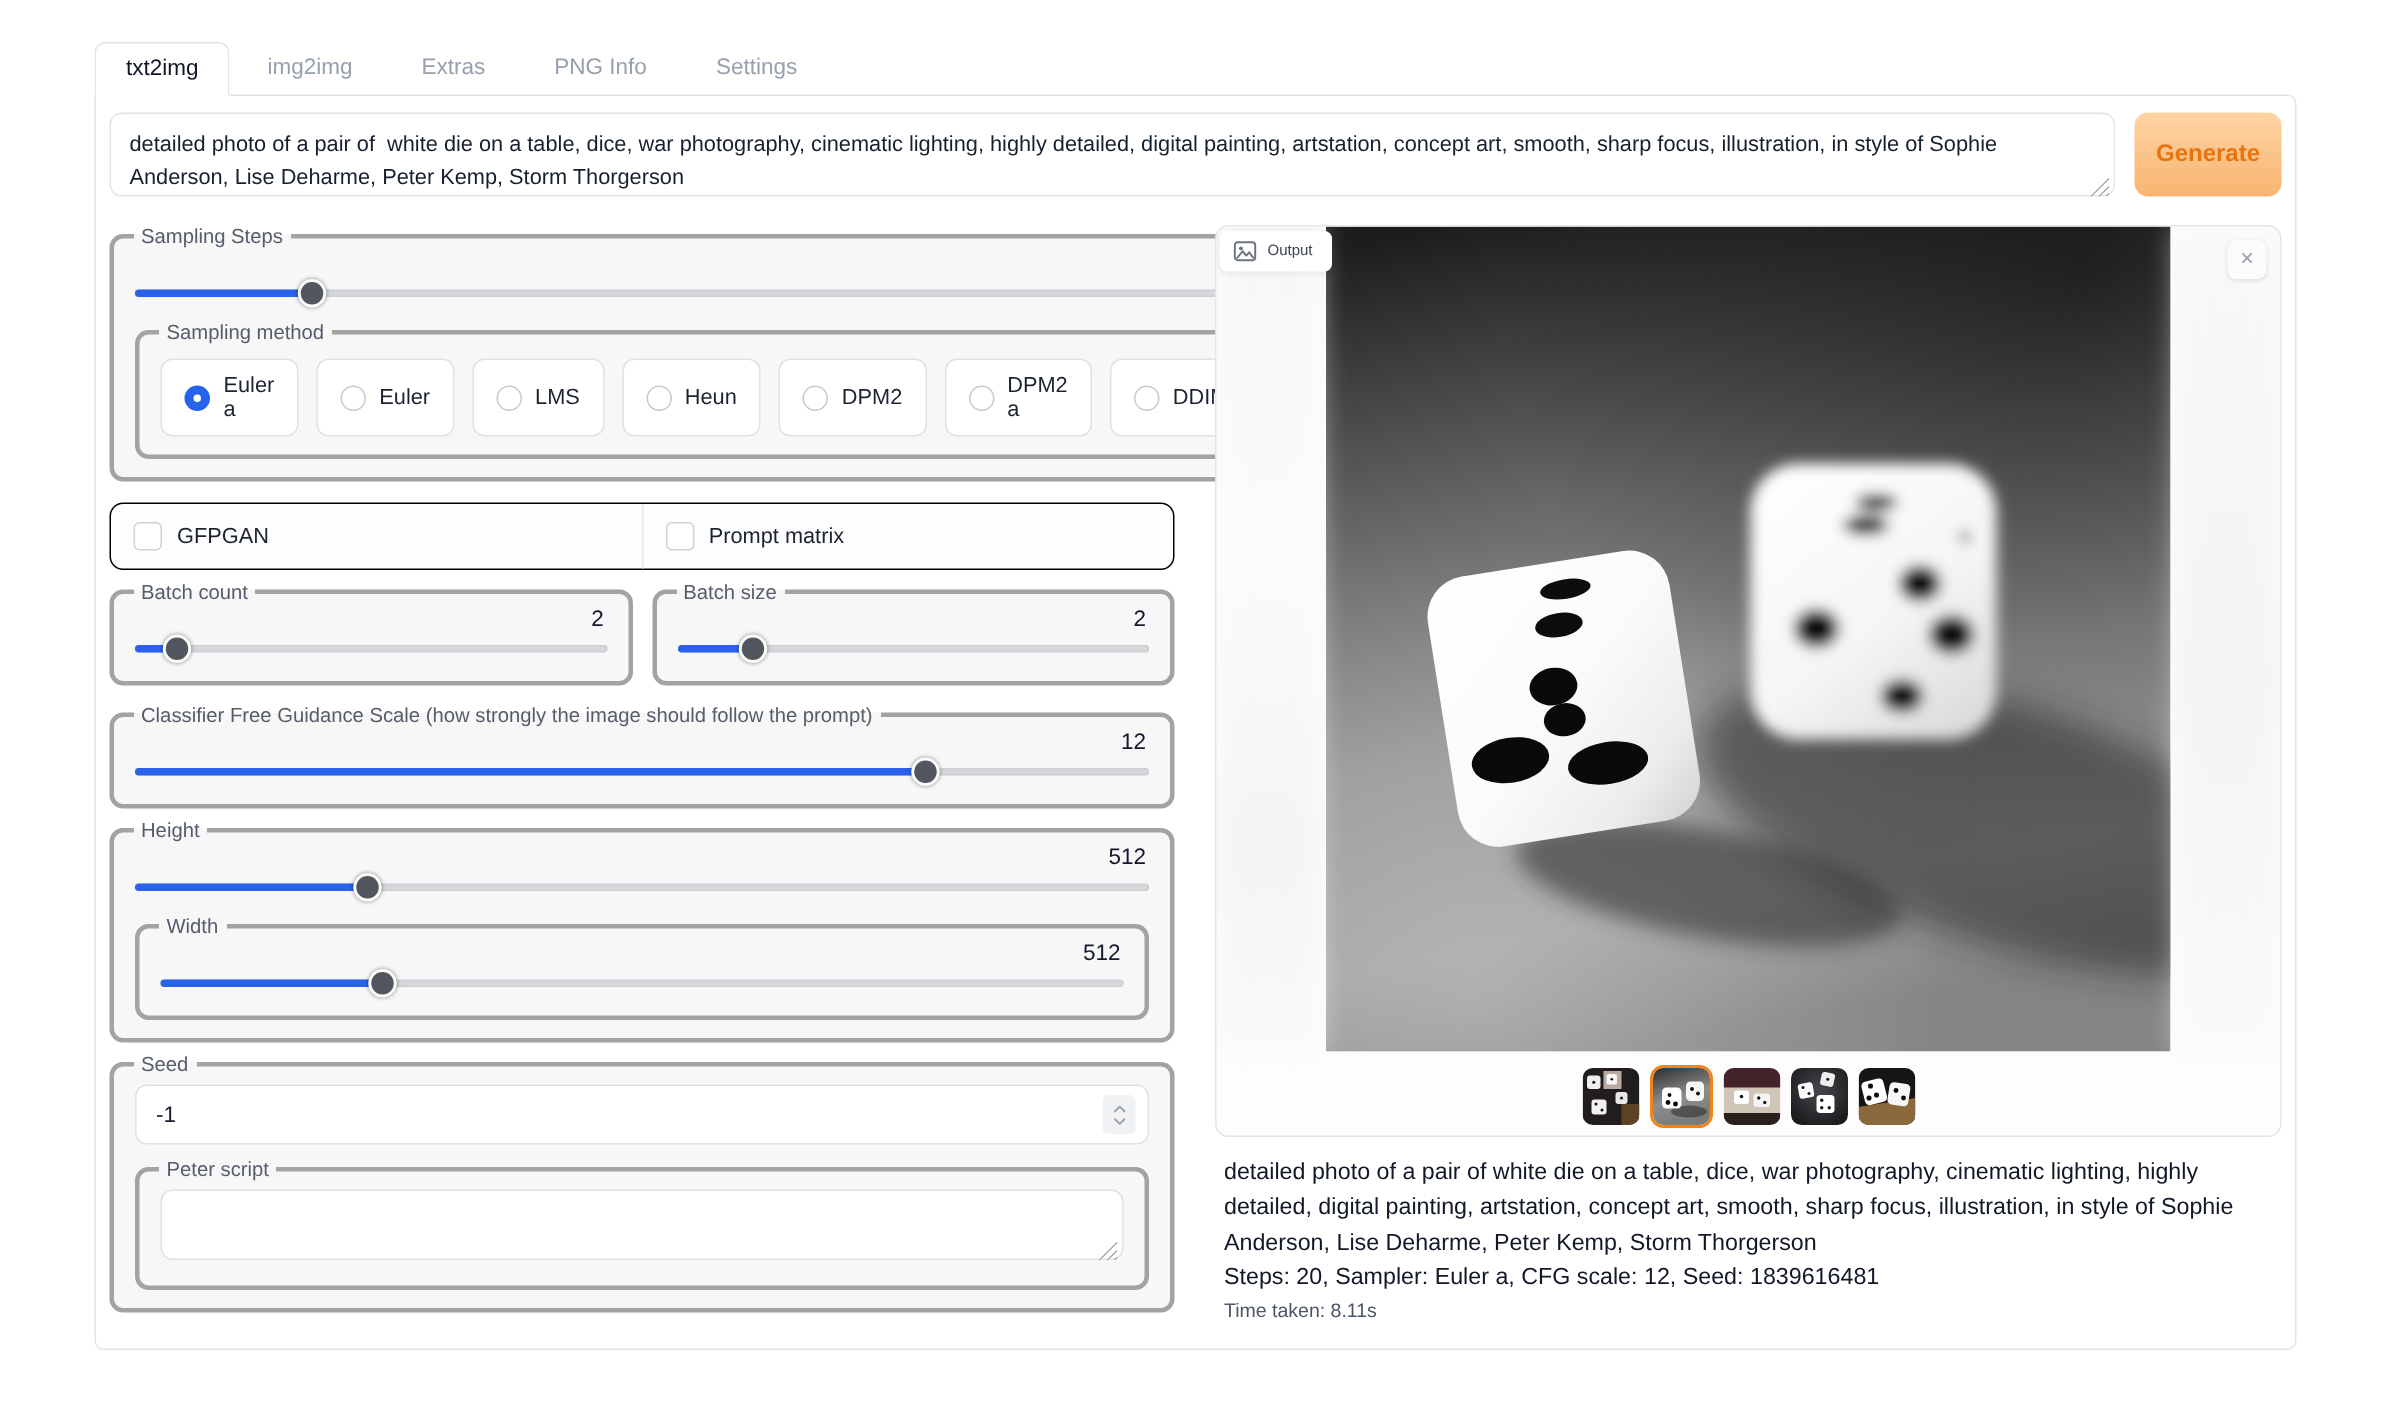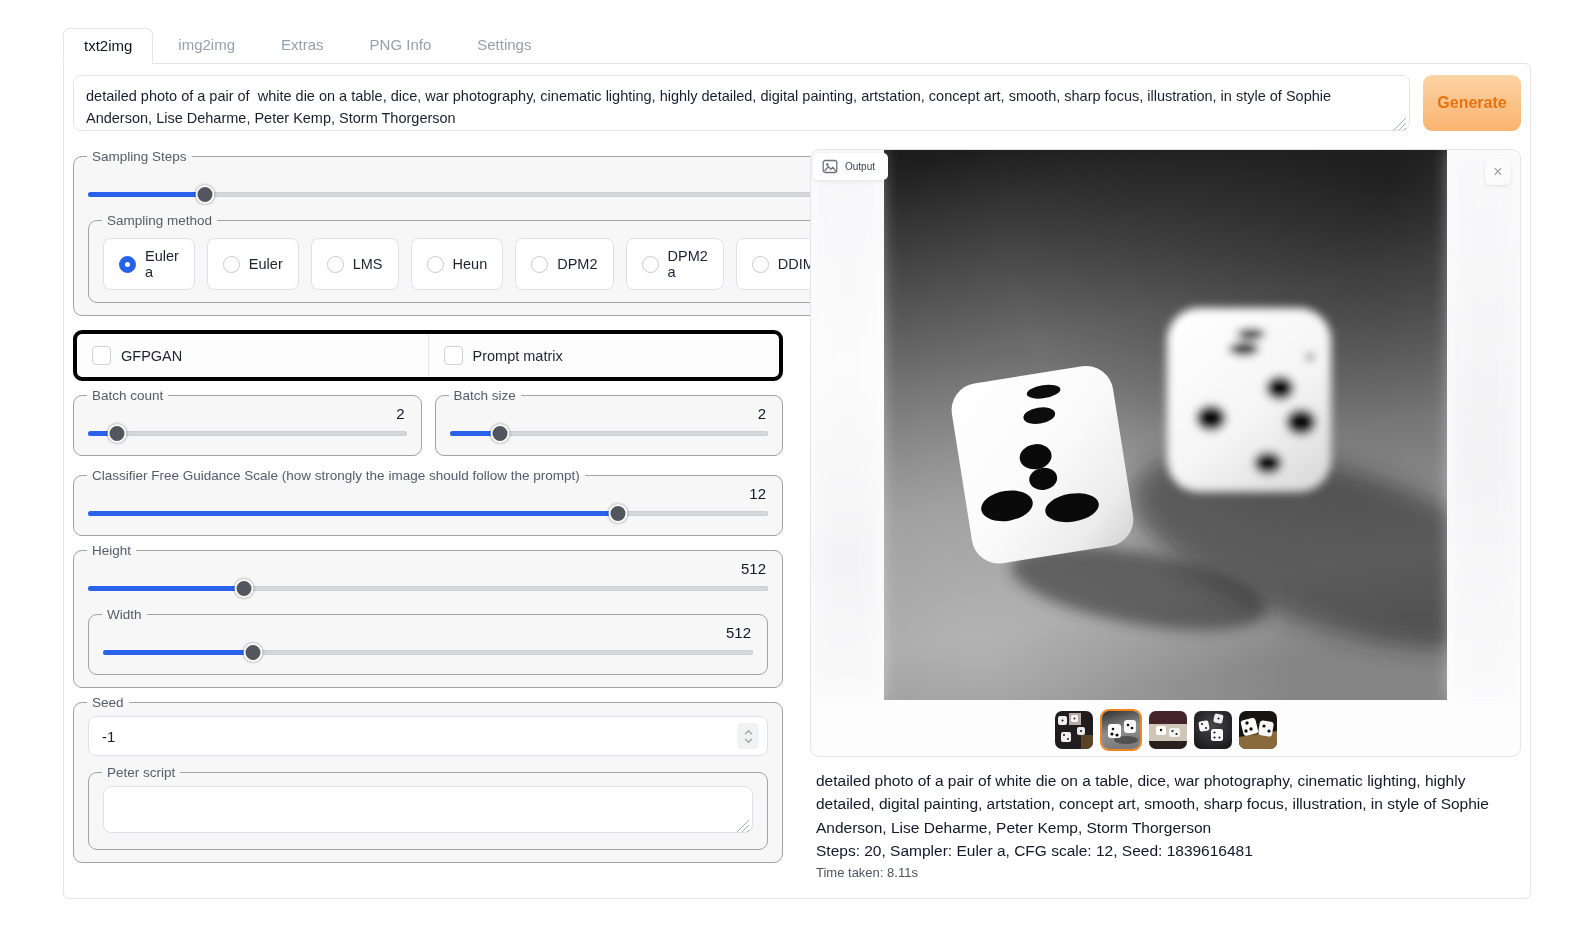--- a/index.html
+++ b/index.html
@@ -19,37 +19,37 @@
   .prompt-input { width:100%; height:56px; resize:none; border:1px solid #e2e4e8; border-radius:8px; padding:9px 26px 8px 12px; font-family:"Liberation Sans", sans-serif; font-size:14.5px; line-height:1.55; color:#17202e; outline:none; background:#fff; }
   .resize-corner { position:absolute; right:4px; bottom:5px; width:13px; height:13px; background:repeating-linear-gradient(135deg, transparent 0 2.5px, #a8acb4 2.5px 3.5px); clip-path:polygon(100% 0, 100% 100%, 0 100%); pointer-events:none; }
   .generate-btn { width:98px; height:56px; border:none; border-radius:9px; background:linear-gradient(180deg,#fdd3a4 0%,#f9b470 100%); color:#e8730f; font-family:"Liberation Sans", sans-serif; font-weight:700; font-size:16px; cursor:pointer; }
 
   
   .main-row { display:flex; margin-top:14px; }
   .left-col { width:710px; flex:none; display:flex; flex-direction:column; }
   .right-col { flex:1; margin-left:27px; }
 
   
-  fieldset { border:1px solid #a3a3a3; border-radius:9px; background:#f7f7f8; padding:2px 14px 12px; }
+  fieldset { border:3px solid #a3a3a3; border-radius:9px; background:#f7f7f8; padding:2px 14px 12px; }
   fieldset legend { font-size:13.5px; color:#565d6a; padding:0 5px; margin-left:-1px; }
   fieldset.inner { margin-top:9px; }
 
   .slider-value { text-align:right; font-size:15px; color:#13192a; padding-right:2px; margin-bottom:1px; }
   .slider { position:relative; height:20px; cursor:pointer; }
   .slider .track { position:absolute; left:0; right:0; top:8px; height:5px; background:#d5d7db; border-radius:3px; box-shadow:inset 0 0 0 1px #cdcfd4; }
   .slider .fill { position:absolute; left:0; top:8px; height:5px; background:#2a62eb; border-radius:3px; }
   .slider .thumb { position:absolute; top:1px; width:19px; height:19px; border-radius:50%; background:#51565f; border:2px solid #fbfbfc; box-shadow:0 0 3px rgba(0,0,0,.45); transform:translateX(-50%); }
 
   .chips { display:flex; gap:12px; margin-top:8px;justify-content:center; }
   .chip { display:inline-flex; align-items:center; gap:9px; background:#fff; border:1px solid #dfe1e6; border-radius:8px; padding:9px 15px; font-size:14.5px; color:#1c2431; cursor:pointer; }
   .radio { width:17px; height:17px; border-radius:50%; border:1px solid #c6c9cf; background:#fff; position:relative; flex:none; }
   .radio.on { background:#2563eb; border-color:#2563eb; }
   .radio.on::after { content:''; position:absolute; left:5px; top:5px; width:5px; height:5px; border-radius:50%; background:#fff; }
 
-  .checkbox-row { display:flex; border:4px solid #000000; border-radius:9px; background:#fdfdfe; margin-top:14px; }
+  .checkbox-row { display:flex; border:1px solid #000000; border-radius:9px; background:#fdfdfe; margin-top:14px; }
   .checkbox-cell { flex:1; display:flex; align-items:center; gap:10px; padding:12px 15px; cursor:pointer; }
   .checkbox-cell + .checkbox-cell { border-left:1px solid #e7e8ec; }
   .checkbox-box { width:19px; height:19px; border:1px solid #cdd0d6; border-radius:4px; background:#fff; flex:none; }
   .checkbox-label { font-size:14.5px; color:#1c2431; }
 
   .pair-row { display:flex; gap:13px; margin-top:7px; }
   .pair-row fieldset { flex:1; }
 
   .gap6 { margin-top:7px; } .gap12 { margin-top:12px; }
 

